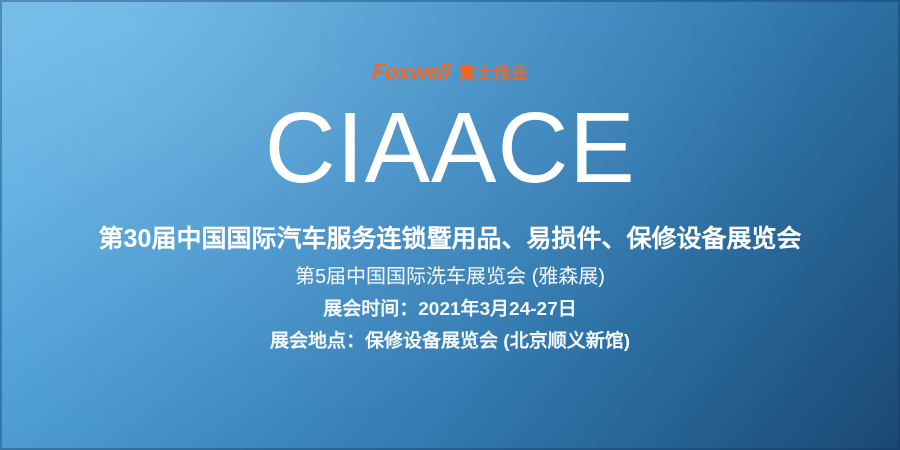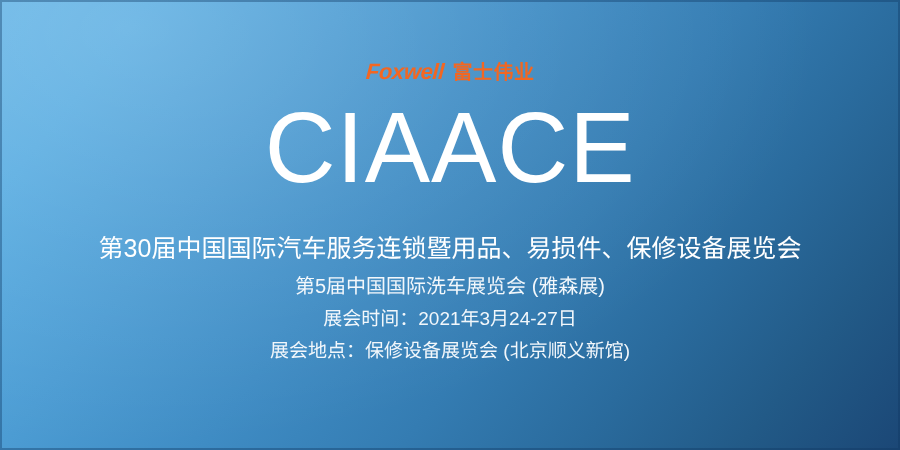--- a/index.html
+++ b/index.html
@@ -72,65 +72,65 @@
   .brand-mark {
     font-size: 22px;
     line-height: 22px;
     font-weight: 700;
     font-style: italic;
     letter-spacing: -0.4px;
     color: #f26722;
     transform: skewX(-4deg);
   }
   .brand-cn {
-    font-size: 20px;
+    font-size: 17px;
     line-height: 17px;
     font-weight: 700;
     letter-spacing: 0.5px;
     color: #f26722;
   }
 
   
   .wordmark {
     margin-top: 12px;
     font-size: 100px;
     line-height: 100px;
     font-weight: 300;
     letter-spacing: 1px;
     color: #ffffff;
     white-space: nowrap;
     transform: scaleX(0.98);
   }
 
   
   .headline {
-    margin-top: 36px;
+    margin-top: 26px;
     font-size: 25px;
     line-height: 30px;
-    font-weight: 400;
+    font-weight: 700;
     color: #ffffff;
     letter-spacing: 0px;
     white-space: nowrap;
   }
 
   .subline {
     margin-top: 11px;
     font-size: 20px;
     line-height: 24px;
     font-weight: 400;
     color: #f2f7fb;
     white-space: nowrap;
     text-align: right;
   }
 
   .infoline {
     margin-top: 9px;
     font-size: 19px;
     line-height: 23px;
-    font-weight: 400;
+    font-weight: 700;
     color: #f2f7fb;
     white-space: nowrap;
   }
 </style>
 </head>
 <body>
 
 <div id="banner">
 
   <div id="banner-glow"></div>

